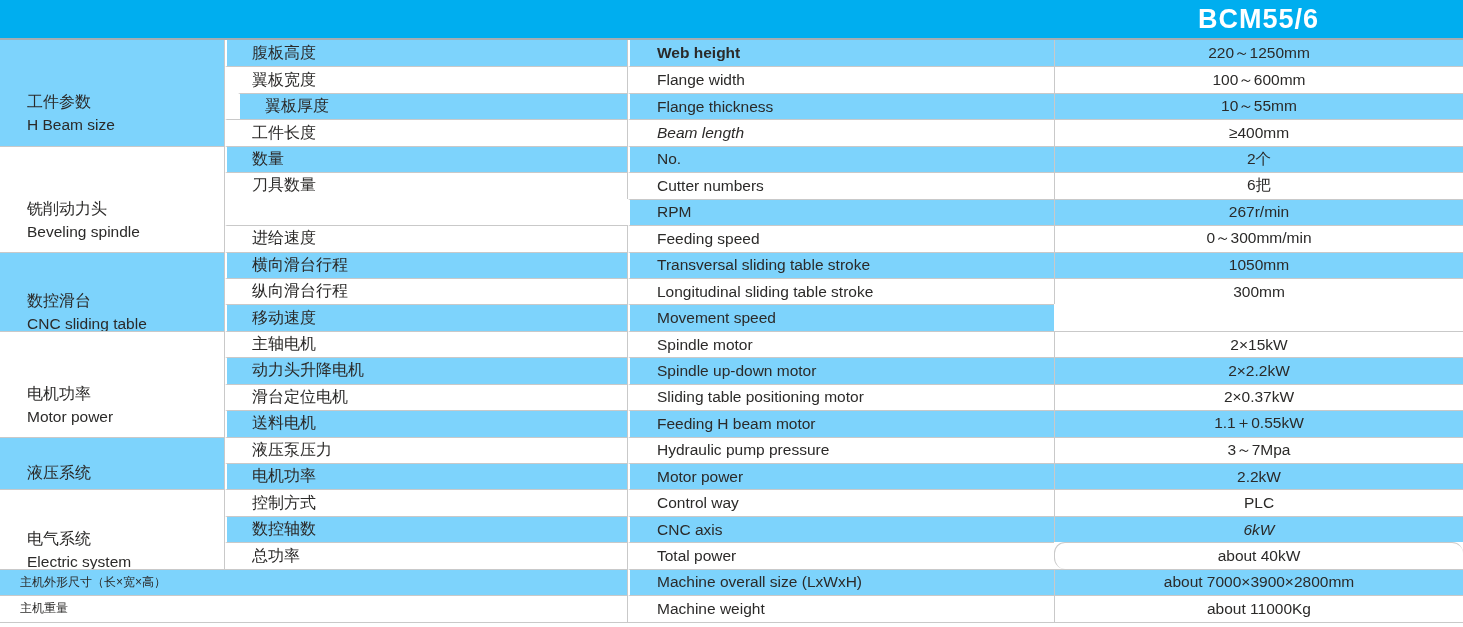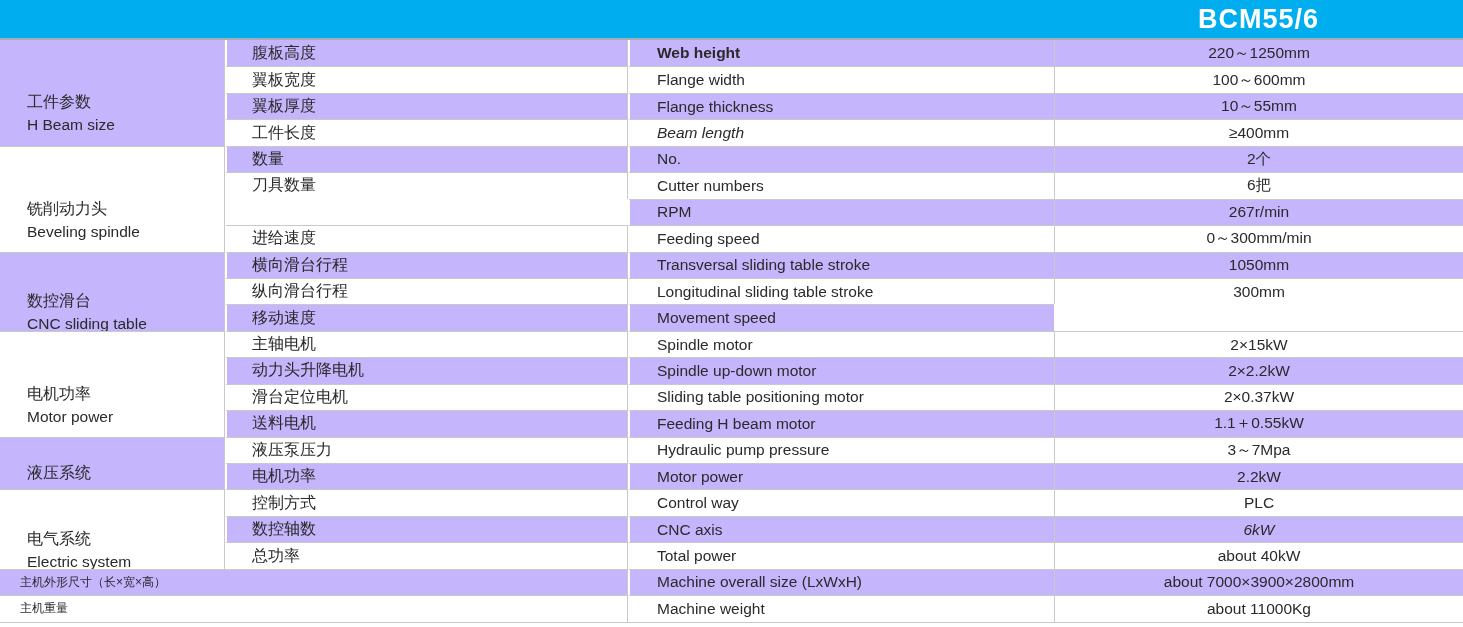--- a/index.html
+++ b/index.html
@@ -14,21 +14,21 @@
     color:#ffffff;font-weight:bold;font-size:27px;letter-spacing:1px;
   }
   .table{
     display:grid;
     grid-template-columns:225px 403px 426px 409px;
     grid-auto-rows:26.45px;
     border-top:2px solid #a4adb3;
     border-bottom:1px solid #c9c9c9;
   }
   .cell{display:flex;align-items:center;font-size:15.5px;box-sizing:border-box;overflow:hidden;}
-  .shade-a{background:#c4b5fd;}
+  .shade-a{background:#7dd3fc;}
   .shade-b{background:#ffffff;}
   .line-top{border-top:1px solid #c9c9c9;}
   .group-cell{
     flex-direction:column;align-items:flex-start;justify-content:center;
     padding-left:27px;line-height:23px;border-right:1px solid #c9c9c9;
   }
   .group-cell .g-cn{font-size:16px;margin-top:41px;}
   .group-cell .g-en{font-size:15.5px;}
   .cn-cell{padding-left:25px;font-size:16px;border-left:2px solid #ffffff;border-right:1px solid #c9c9c9;}
   .en-cell{padding-left:27px;font-size:15.5px;border-left:2px solid #ffffff;}
@@ -46,21 +46,21 @@
       <div class="cell group-cell shade-a" style="grid-area: 1 / 1 / 5;">
         <span class="g-cn">工件参数</span>
         <span class="g-en">H Beam size</span>
       </div>
       <div class="cell cn-cell shade-a" style="grid-area: 1 / 2;">腹板高度</div>
       <div class="cell en-cell shade-a" style="grid-area: 1 / 3; font-weight: bold;">Web height</div>
       <div class="cell value-cell shade-a" style="grid-area: 1 / 4;">220～1250mm</div>
       <div class="cell cn-cell shade-b line-top" style="grid-area: 2 / 2;">翼板宽度</div>
       <div class="cell en-cell shade-b line-top" style="grid-area: 2 / 3;">Flange width</div>
       <div class="cell value-cell shade-b line-top" style="grid-area: 2 / 4;">100～600mm</div>
-      <div class="cell cn-cell shade-a line-top" style="grid-area: 3 / 2;">翼板厚度</div>
+      <div class="cell cn-cell shade-a line-top" style="grid-area: 3 / 2; margin-left: 13px;">翼板厚度</div>
       <div class="cell en-cell shade-a line-top" style="grid-area: 3 / 3;">Flange thickness</div>
       <div class="cell value-cell shade-a line-top" style="grid-area: 3 / 4;">10～55mm</div>
       <div class="cell cn-cell shade-b line-top" style="grid-area: 4 / 2;">工件长度</div>
       <div class="cell en-cell shade-b line-top" style="grid-area: 4 / 3; font-style: italic;">Beam length</div>
       <div class="cell value-cell shade-b line-top" style="grid-area: 4 / 4;">≥400mm</div>
       <div class="cell group-cell shade-b line-top" style="grid-area: 5 / 1 / 9;">
         <span class="g-cn">铣削动力头</span>
         <span class="g-en">Beveling spindle</span>
       </div>
       <div class="cell cn-cell shade-a line-top" style="grid-area: 5 / 2;">数量</div>
@@ -117,21 +117,21 @@
         <span class="g-en">Electric system</span>
       </div>
       <div class="cell cn-cell shade-b line-top" style="grid-area: 18 / 2;">控制方式</div>
       <div class="cell en-cell shade-b line-top" style="grid-area: 18 / 3;">Control way</div>
       <div class="cell value-cell shade-b line-top" style="grid-area: 18 / 4;">PLC</div>
       <div class="cell cn-cell shade-a line-top" style="grid-area: 19 / 2;">数控轴数</div>
       <div class="cell en-cell shade-a line-top" style="grid-area: 19 / 3;">CNC axis</div>
       <div class="cell value-cell shade-a line-top" style="grid-area: 19 / 4; font-style: italic;">6kW</div>
       <div class="cell cn-cell shade-b line-top" style="grid-area: 20 / 2;">总功率</div>
       <div class="cell en-cell shade-b line-top" style="grid-area: 20 / 3;">Total power</div>
-      <div class="cell value-cell shade-b line-top" style="grid-area: 20 / 4;">about 40kW</div>
+      <div class="cell value-cell shade-b line-top" style="grid-area: 20 / 4; border-radius: 11px;">about 40kW</div>
       <div class="cell span-cell shade-a line-top" style="grid-row: 21;">主机外形尺寸（长×宽×高）</div>
       <div class="cell en-cell shade-a line-top" style="grid-area: 21 / 3;">Machine overall size (LxWxH)</div>
       <div class="cell value-cell shade-a line-top" style="grid-area: 21 / 4;">about 7000×3900×2800mm</div>
       <div class="cell span-cell shade-b line-top" style="grid-row: 22;">主机重量</div>
       <div class="cell en-cell shade-b line-top" style="grid-area: 22 / 3;">Machine weight</div>
       <div class="cell value-cell shade-b line-top" style="grid-area: 22 / 4;">about 11000Kg</div>
     </div>
 </div>
 
 </body></html>

